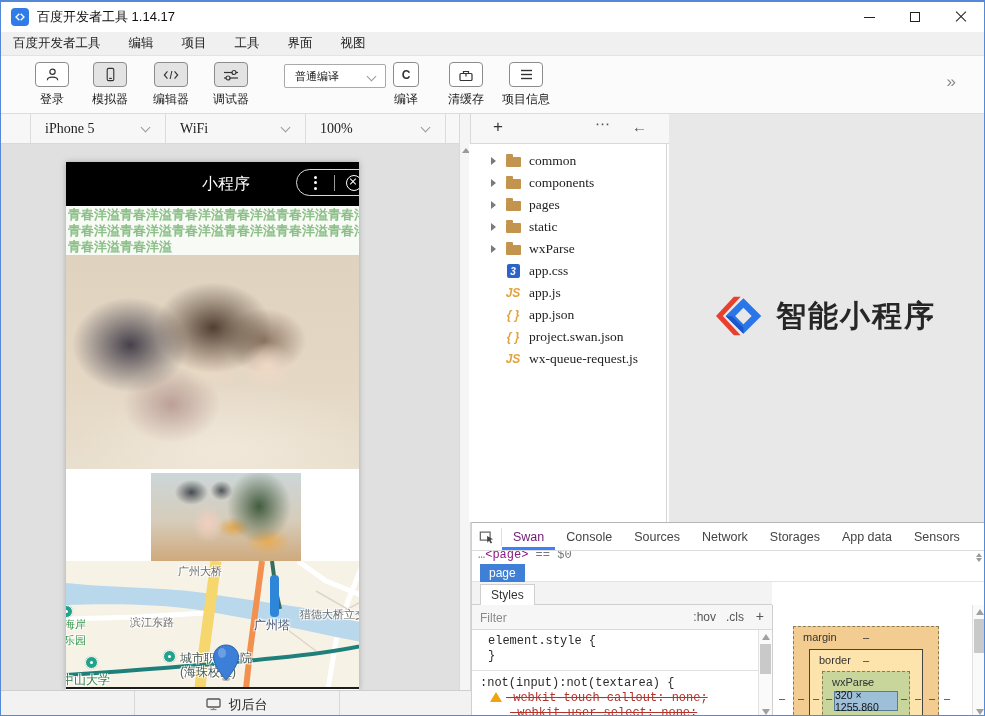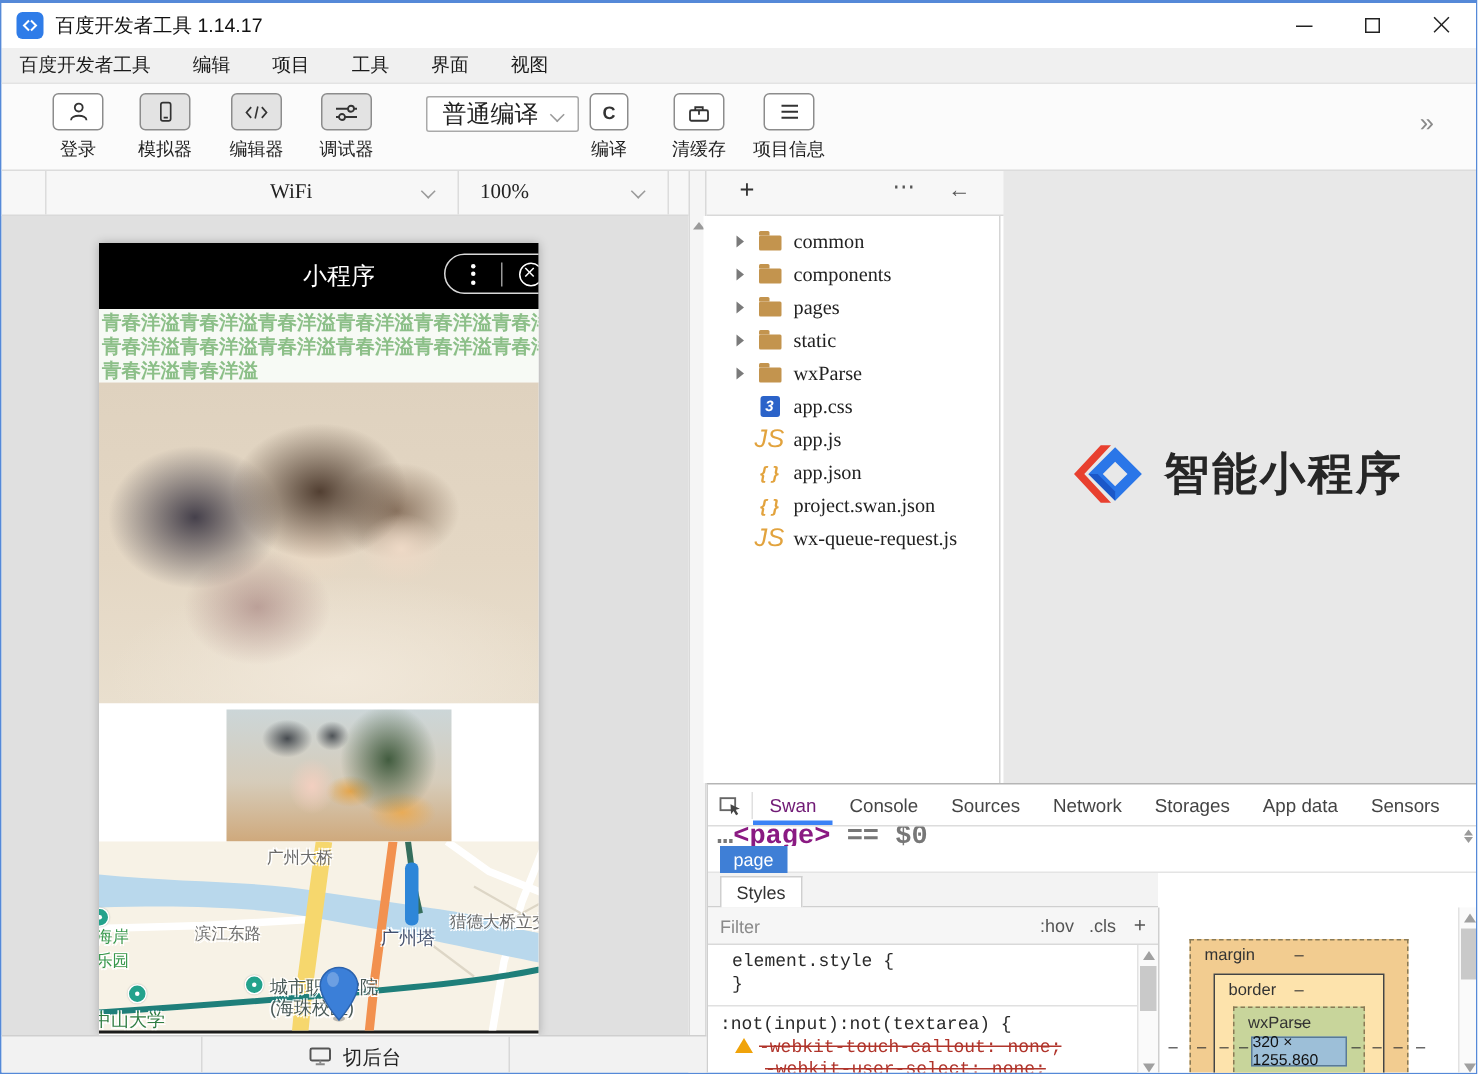--- a/index.html
+++ b/index.html
@@ -24,21 +24,21 @@
   .menubar { position:absolute; left:0; top:30px; width:100%; height:24px; background:#f0f0f0; border-bottom:1px solid #e3e3e3; display:flex; align-items:center; font-size:12.5px; color:#1a1a1a; }
   .menu-item { padding:0 14px; height:100%; display:flex; align-items:center; }
   .menu-item:first-child { padding-left:12px; }
 
   
   .toolbar { position:absolute; left:0; top:54px; width:100%; height:58px; background:#fbfbfb; border-bottom:1px solid #dcdcdc; }
   .tool { position:absolute; top:6px; width:64px; text-align:center; }
   .icon-box { width:34px; height:25px; border:1px solid #8c8c8c; border-radius:4px; background:#fff; display:inline-flex; align-items:center; justify-content:center; }
   .icon-box.active { background:#e3e3e3; }
   .tool-label { display:block; font-size:12px; color:#222; margin-top:4px; }
-  .compile-select { position:absolute; left:283px; top:8px; width:102px; height:24px; border:1px solid #a9a9a9; border-radius:2px; background:#fff; font-size:16px; display:flex; align-items:center; padding-left:10px; }
+  .compile-select { position:absolute; left:283px; top:8px; width:102px; height:24px; border:1px solid #a9a9a9; border-radius:2px; background:#fff; font-size:11px; display:flex; align-items:center; padding-left:10px; }
   .overflow-btn { position:absolute; right:28px; top:16px; font-size:17px; color:#8a8a8a; }
 
   
   .devicebar { position:absolute; left:0; top:112px; width:985px; height:30px; background:#f7f7f7; border-bottom:1px solid #d9d9d9; font-family:"Liberation Serif",serif; font-size:14px; color:#222; }
   .seg { position:absolute; top:0; height:29px; border-right:1px solid #dcdcdc; display:flex; align-items:center; padding-left:14px; }
   .chev-down { width:7px; height:7px; border-right:1.5px solid #9a9a9a; border-bottom:1.5px solid #9a9a9a; transform:rotate(45deg); position:absolute; right:16px; top:10px; }
 
   
   .sim-panel { position:absolute; left:0; top:142px; width:458px; height:546px; background:#e0e0e0; }
   .mid-strip { position:absolute; left:458px; top:112px; width:12px; height:604px; background:#f5f5f5; border-left:1px solid #d9d9d9; border-right:1px solid #d9d9d9; }
@@ -48,21 +48,21 @@
   .fh-more { position:absolute; right:58px; top:1px; font-size:15px; color:#555; letter-spacing:1px; }
   .fh-back { position:absolute; right:22px; top:4px; font-size:15px; color:#555; }
   .file-panel { position:absolute; left:468px; top:142px; width:198px; height:378px; background:#fff; border-right:1px solid #d5d5d5; font-family:"Liberation Serif",serif; font-size:13.5px; }
   .frow { position:relative; height:22px; display:flex; align-items:center; }
   .fchev { width:0; height:0; border-top:4px solid transparent; border-bottom:4px solid transparent; border-left:5px solid #7a7a7a; margin-left:22px; }
   .ficon { width:16px; margin-left:9px; margin-right:8px; display:inline-flex; justify-content:center; }
   .frow.file .ficon { margin-left:36px; }
   .folder-glyph { position:relative; width:15px; height:10px; background:#c3944e; border-radius:1px; margin-top:2px; }
   .folder-glyph::before { content:""; position:absolute; left:0; top:-3px; width:7px; height:3px; background:#c3944e; border-radius:1px 1px 0 0; }
   .fic-css { width:13px; height:14px; background:#2b63c9; color:#fff; font-family:"Liberation Sans",sans-serif; font-size:10px; font-weight:bold; display:flex; align-items:center; justify-content:center; border-radius:2px; }
-  .fic-js { color:#e2a33e; font-family:"Liberation Sans",sans-serif; font-size:17px; font-weight:normal; }
+  .fic-js { color:#e2a33e; font-family:"Liberation Sans",sans-serif; font-size:12px; font-weight:bold; }
   .fic-json { color:#e2a33e; font-family:"Liberation Sans",sans-serif; font-size:12px; font-weight:bold; }
 
   .brand-panel { position:absolute; left:668px; top:112px; width:349px; height:408px; background:#e8e8e8; }
   .brand { position:absolute; left:47px; top:180px; display:flex; align-items:center; }
   .brand-text { font-size:30px; font-weight:bold; color:#262626; letter-spacing:2px; margin-left:12px; }
 
   
   .phone { position:absolute; left:65px; top:18px; width:293px; height:528px; background:#fff; box-shadow:0 0 6px rgba(0,0,0,.25); overflow:hidden; }
   .p-nav { position:absolute; left:0; top:0; width:320px; height:44px; background:#000; }
   .p-title { position:absolute; left:0; right:0; top:12px; text-align:center; color:#fff; font-size:16px; }
@@ -109,21 +109,21 @@
   .bottombar { position:absolute; left:0; top:688px; width:470px; height:28px; background:#f2f2f2; border-top:1px solid #cfcfcf; }
   .bb-div { position:absolute; top:0; width:1px; height:100%; background:#d8d8d8; }
   .bb-center { position:absolute; left:133px; width:205px; height:100%; display:flex; align-items:center; justify-content:center; gap:8px; font-size:13px; color:#222; }
 
   
   .devtools { position:absolute; left:470px; top:520px; width:515px; height:196px; background:#fff; border-top:1px solid #b5b5b5; border-left:1px solid #cfcfcf; font-size:12.5px; }
   .dt-tabs { position:absolute; left:0; top:0; width:100%; height:28px; border-bottom:1px solid #dcdcdc; display:flex; align-items:center; }
   .dt-inspect { width:30px; display:flex; justify-content:center; border-right:1px solid #e0e0e0; height:18px; align-items:center; }
   .dt-tab { padding:0 11px; height:27px; display:flex; align-items:center; color:#444; }
   .dt-tab.active { color:#701a75; border-bottom:3px solid #3b82f6; padding-top:3px; }
-  .dt-elem { position:absolute; left:0; top:28px; width:100%; height:13px; overflow:hidden; font-family:"Liberation Mono",monospace; font-size:18px;font-weight:bold; }
+  .dt-elem { position:absolute; left:0; top:28px; width:100%; height:13px; overflow:hidden; font-family:"Liberation Mono",monospace; font-size:12px; }
   .dt-elem-inner { position:absolute; left:6px; top:-3px; }
   .tag { color:#8a1a82; } .dim { color:#777; }
   .tiny-scroll { position:absolute; right:4px; top:2px; display:flex; flex-direction:column; gap:1px; }
   .tiny-scroll i { width:0; height:0; border-left:3px solid transparent; border-right:3px solid transparent; }
   .tiny-up { border-bottom:4px solid #9a9a9a; } .tiny-dn { border-top:4px solid #9a9a9a; }
   .dt-crumb { position:absolute; left:0; top:41px; width:100%; height:18px; background:#fff; border-bottom:1px solid #e4e4e4; }
   .crumb-chip { position:absolute; left:8px; top:0; height:18px; padding:0 9px; background:#3f7fd6; color:#fff; font-size:12px; display:flex; align-items:center; }
   .dt-stylesrow { position:absolute; left:0; top:59px; width:300px; height:23px; background:#f3f3f3; border-bottom:1px solid #cfcfcf; }
   .styles-tab { position:absolute; left:8px; top:2px; height:21px; background:#fff; border:1px solid #cfcfcf; border-bottom:none; padding:0 10px; display:flex; align-items:center; font-size:12px; color:#333; }
   .dt-filterrow { position:absolute; left:0; top:82px; width:300px; height:25px; background:#f6f6f6; border-bottom:1px solid #d9d9d9; }
@@ -253,20 +253,24 @@
             <line x1="1" y1="9.5" x2="12" y2="9.5" stroke="#333" stroke-width="1.4"></line>
           </svg>
       </span>
       <span class="tool-label">项目信息</span>
     </div>
     <span class="overflow-btn">»</span>
   </div>
 
   <div class="devicebar">
     <div class="seg" style="left:0;width:30px;padding-left:0"></div>
+    <div class="seg" style="left:30px;width:135px">
+      <span>iPhone 5</span>
+      <i class="chev-down"></i>
+    </div>
     <div class="seg" style="left:165px;width:140px">
       <span>WiFi</span>
       <i class="chev-down"></i>
     </div>
     <div class="seg" style="left:305px;width:140px">
       <span>100%</span>
       <i class="chev-down"></i>
     </div>
   </div>
 

